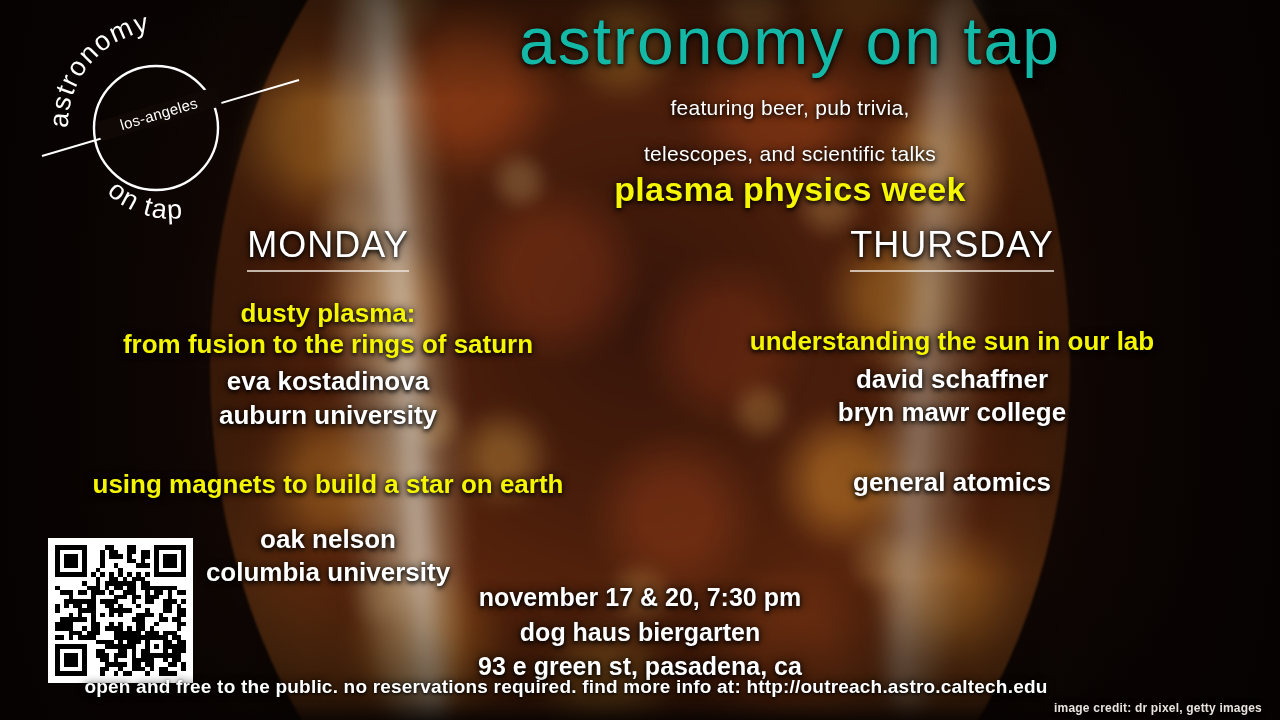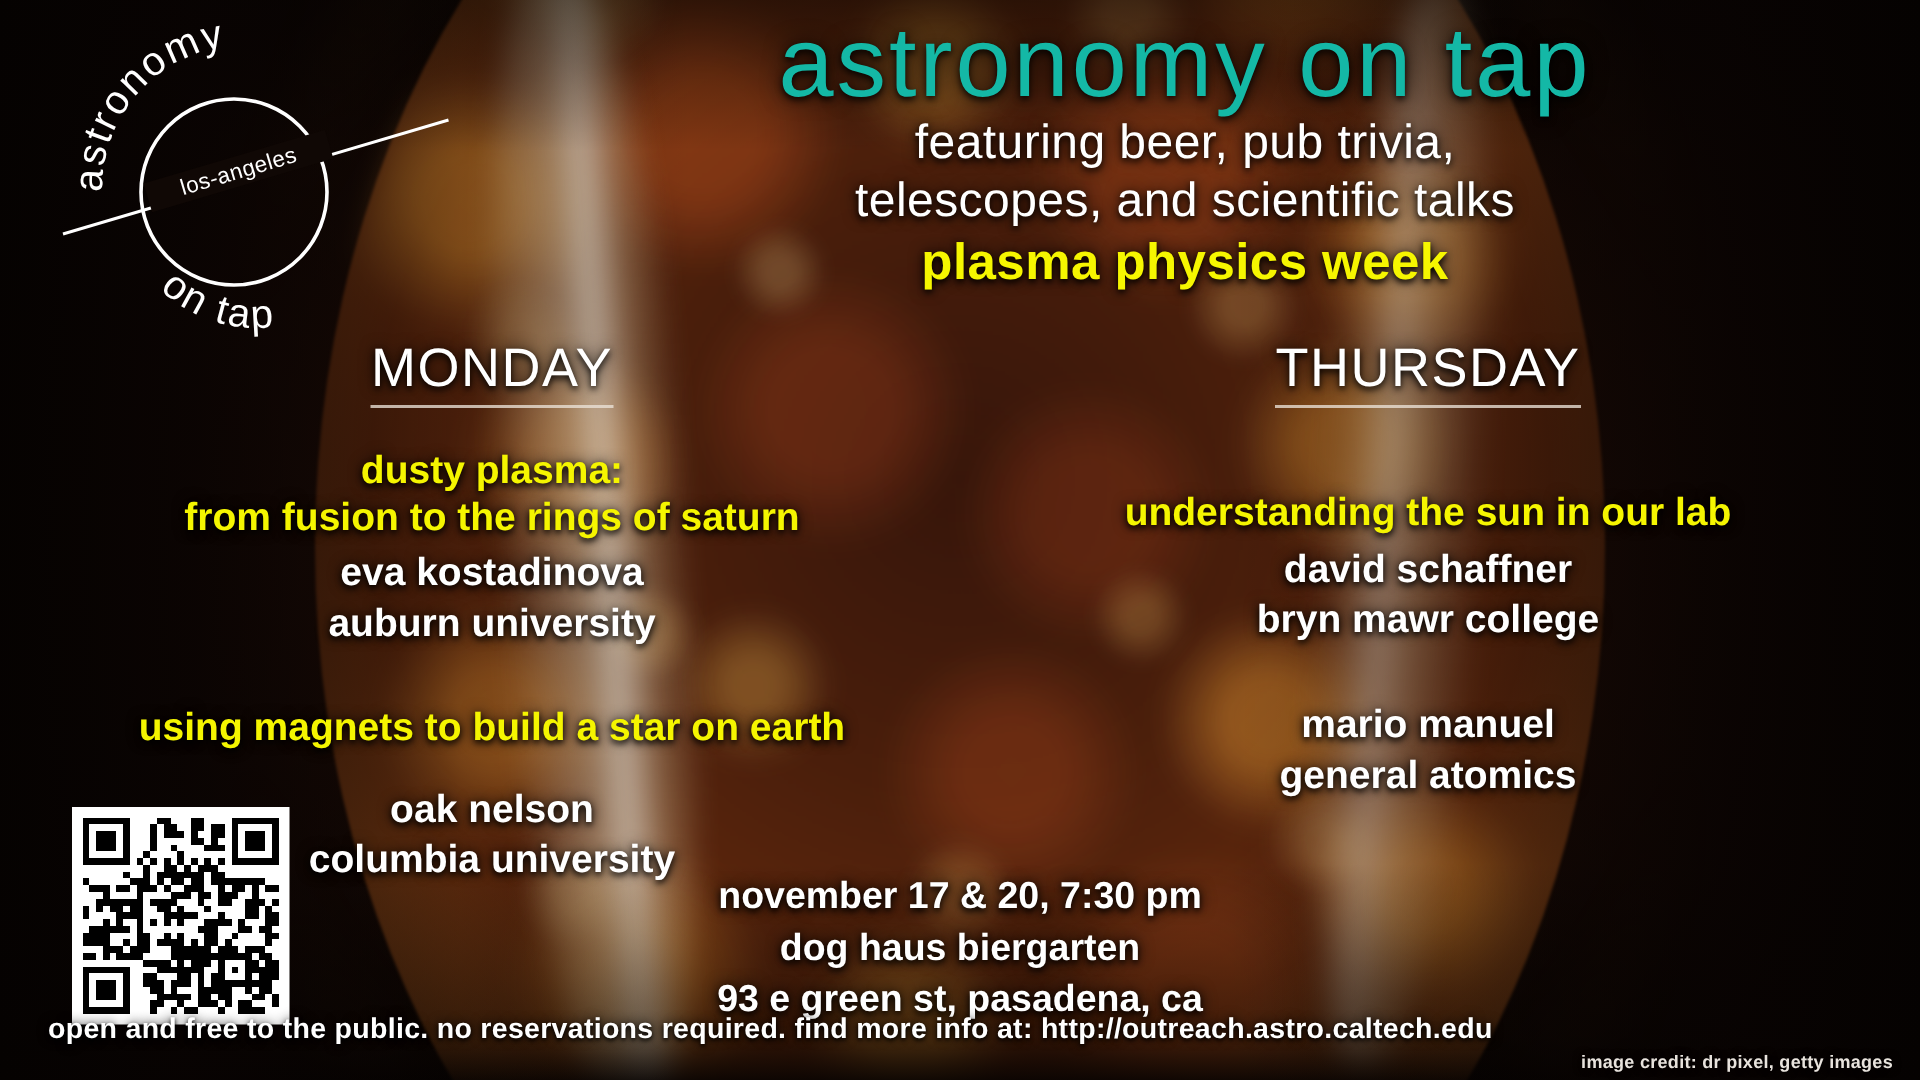--- a/index.html
+++ b/index.html
@@ -124,23 +124,24 @@
 
   
   .header { position:absolute; left:320px; top:8px; width:940px; text-align:center; }
   .title {
     font-size:66px; line-height:1.02; color:#14b8a6; font-weight:400;
     letter-spacing:2px; white-space:nowrap;
     text-shadow:0 0 14px rgba(0,0,0,.75), 0 2px 5px rgba(0,0,0,.9);
     font-stretch:expanded;
   }
   .sub1, .sub2 {
-    font-size:32px; line-height:1.22; color:#ffffff; font-weight:400;
+    font-size:21px; line-height:1.22; color:#ffffff; font-weight:400;
     letter-spacing:.3px;
     text-shadow:0 0 10px rgba(0,0,0,.8), 0 2px 4px rgba(0,0,0,.9);
+    margin-top:20px;
   }
   .sub-hi {
     font-size:34px; line-height:1.35; color:#f6f600; font-weight:700;
     letter-spacing:.3px;
     text-shadow:0 0 10px rgba(0,0,0,.85), 0 2px 4px rgba(0,0,0,.95);
   }
 
   
   .col { position:absolute; width:600px; text-align:center; }
   .col-mon { left:28px; top:224px; }
@@ -168,21 +169,21 @@
 
   
   .venue { position:absolute; left:340px; top:580px; width:600px; text-align:center; }
   .venue div {
     color:#ffffff; font-weight:700; font-size:25px; line-height:1.38;
     text-shadow:0 0 10px rgba(0,0,0,.85), 0 2px 4px rgba(0,0,0,.95);
   }
 
   
   .footer {
-    position:absolute; left:0; top:676px; width:1100px; text-align:left;
+    position:absolute; left:0; top:676px; width:1100px; text-align:center;
     color:#ffffff; font-weight:700; font-size:19px; letter-spacing:.2px;
     text-shadow:0 0 8px rgba(0,0,0,.9), 0 1px 3px rgba(0,0,0,1);
     padding-left:32px;
   }
   .credit {
     position:absolute; right:18px; top:701px;
     color:#e8e3dd; font-weight:700; font-size:12px; letter-spacing:.2px;
     text-shadow:0 0 6px rgba(0,0,0,.95);
   }
 </style>
@@ -251,21 +252,20 @@
     <div class="col col-thu">
       <div class="dayname">THURSDAY</div>
 
       <div class="talk" style="margin-top:54px;">
         <div class="t-title">understanding the sun in our lab</div>
         <div class="t-person" style="margin-top:6px;">david schaffner</div>
         <div class="t-org">bryn mawr college</div>
       </div>
 
       <div class="talk" style="margin-top:36px;">
-        <div class="t-person" style="margin-top:6px;">mario manuel</div>
         <div class="t-org">general atomics</div>
       </div>
     </div>
 
     <div class="qr">
       <svg viewBox="0 0 29 29" shape-rendering="crispEdges" xmlns="http://www.w3.org/2000/svg">
         <rect width="29" height="29" fill="#ffffff"></rect>
         <g fill="#000000" id="qrmods">
             <rect x="0" y="0" width="1" height="1"></rect>
             <rect x="1" y="0" width="1" height="1"></rect>

